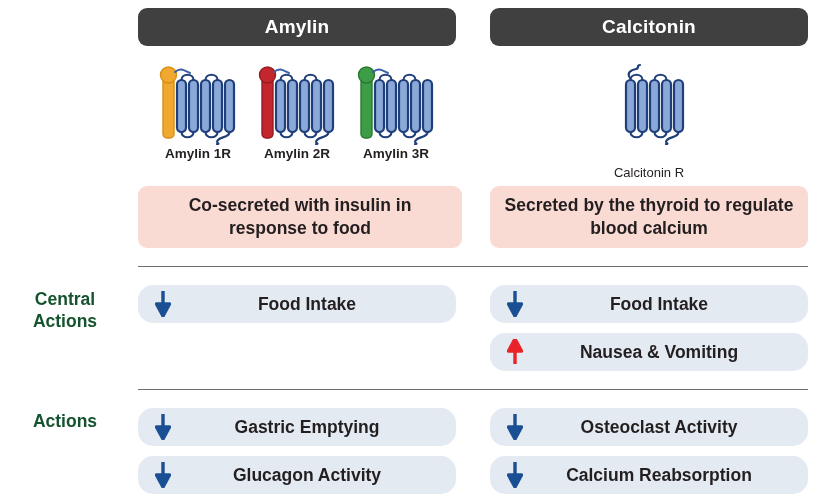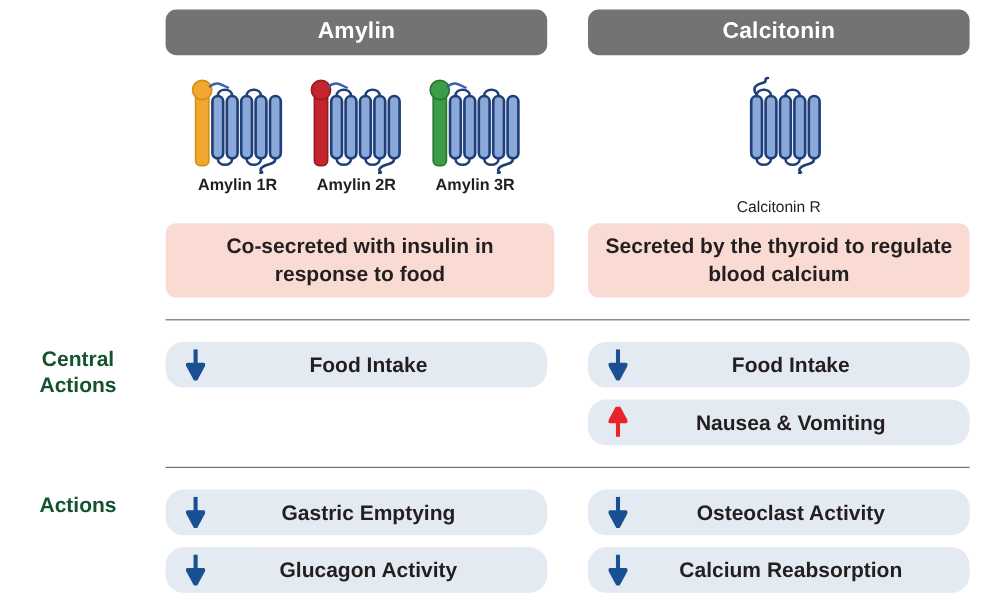--- a/index.html
+++ b/index.html
@@ -14,21 +14,21 @@
     overflow: hidden;
     font-family: "Liberation Sans", sans-serif;
     color: #231f20;
   }
 
   
   .col-header {
     position: absolute;
     height: 38px;
     border-radius: 9px;
-    background: #737373;
+    background: #404040;
     color: #ffffff;
     font-size: 19px;
     font-weight: bold;
     display: flex;
     align-items: center;
     justify-content: center;
     letter-spacing: 0.2px;
   }
   #header-amylin   { left: 138px; top: 8px; width: 318px; }
   #header-calcitonin { left: 490px; top: 8px; width: 318px; }

